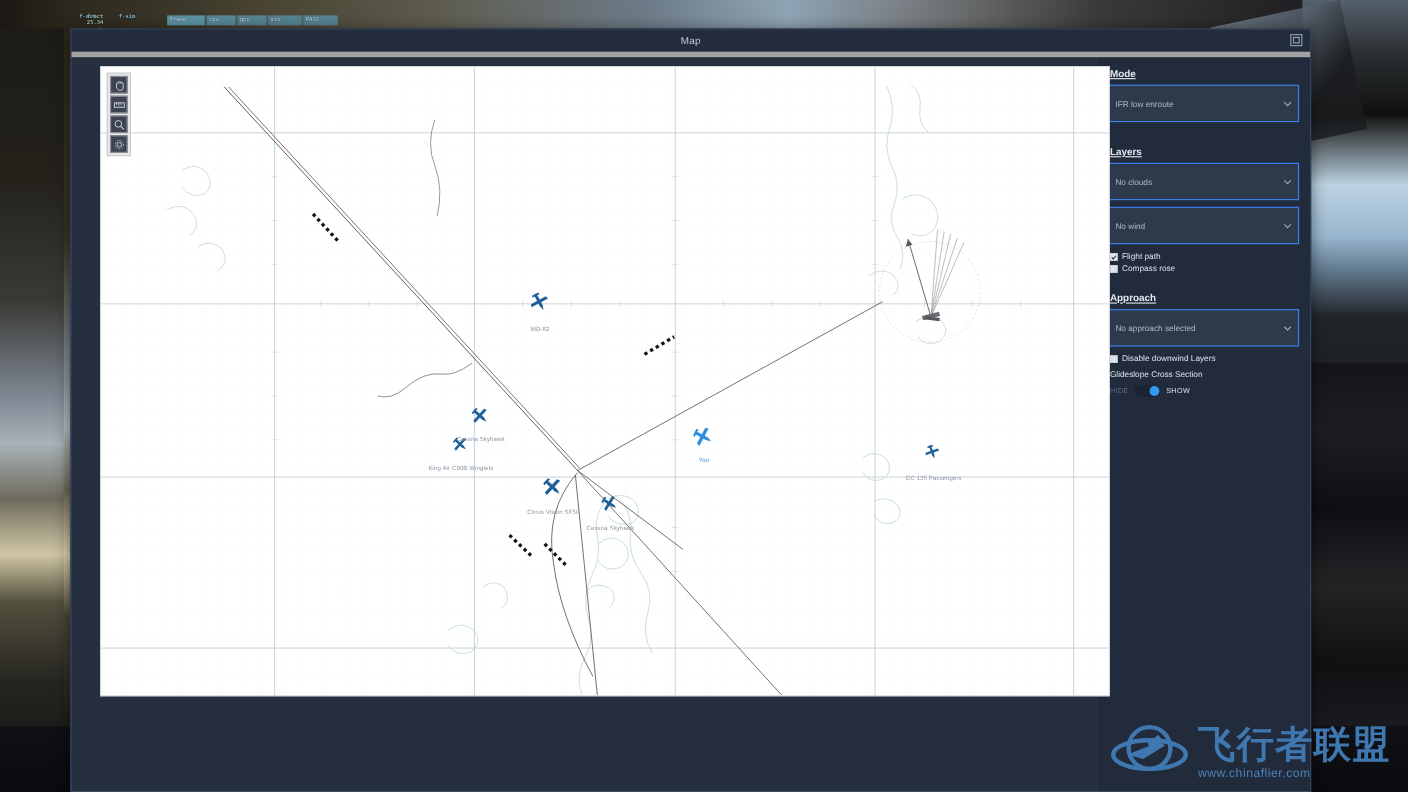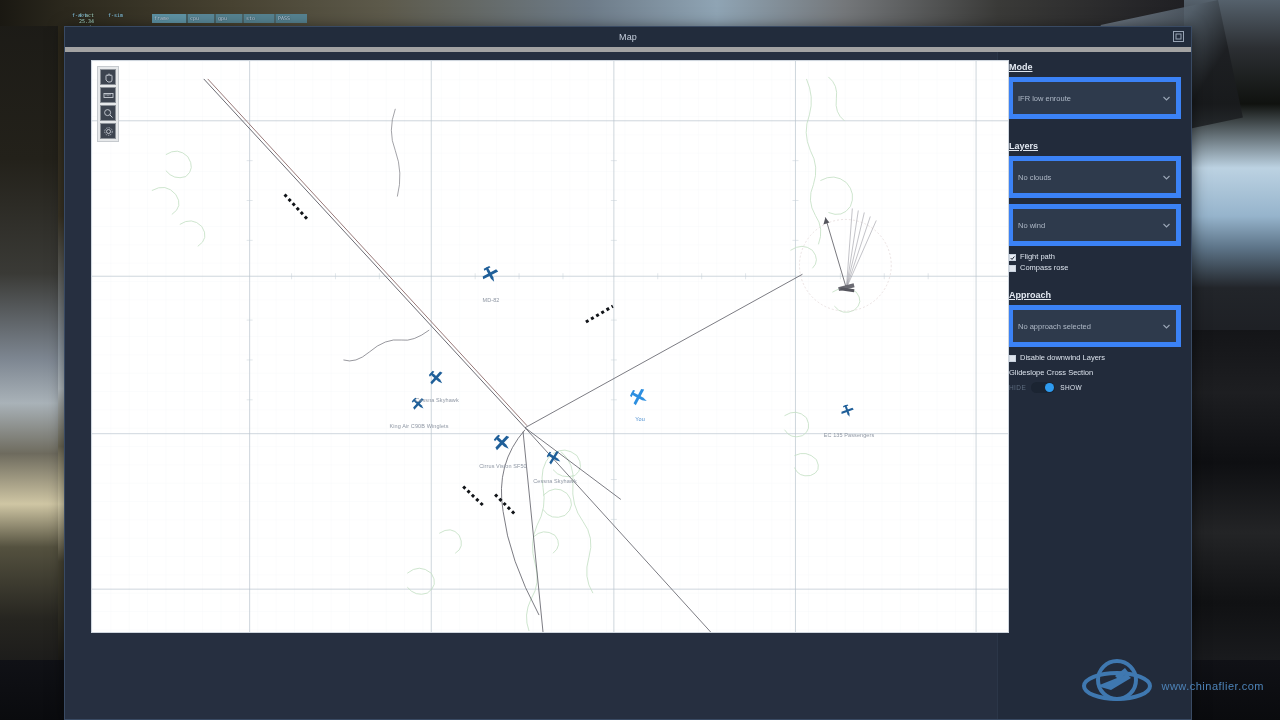--- a/index.html
+++ b/index.html
@@ -82,21 +82,21 @@
   #bottom-status{flex:1;display:flex;flex-direction:column;align-items:center;
     justify-content:center;gap:3px;color:#8d97a7;}
   #status-title{font-size:9px;color:#9aa5b5;}
   #status-sub{font-size:8px;color:#8994a5;}
 
   
   #sidebar{width:194px;flex:0 0 194px;background:#222b3b;padding:10px 10px 0 10px;
     box-sizing:border-box;border-left:1px solid #2b3648;}
   .side-head{font-size:9px;color:#e2e8f1;font-weight:bold;margin:0 0 5px 1px;text-decoration:underline;}
   .side-gap{height:16px;}
-  .dropdown{height:16px;background:#2e3a4c;border:5px solid #3b82f6;box-sizing:border-box;
+  .dropdown{height:16px;background:#2e3a4c;border:1px solid #3b82f6;box-sizing:border-box;
     display:flex;align-items:center;padding:16px 5px;margin-bottom:6px;cursor:pointer;gap:28px;}
   .dropdown .dd-text{flex:1;font-size:7.5px;color:#aeb8c6;}
   .dropdown .dd-caret{width:10px;height:10px;display:flex;align-items:center;justify-content:center;}
   .check-row{display:flex;align-items:flex-end;gap:4px;margin:0 0 2px 1px;cursor:pointer;}
   .cbox{width:7px;height:7px;border:1px solid #c9d2de;background:#dfe5ed;box-sizing:border-box;
     display:flex;align-items:center;justify-content:center;flex:0 0 7px;}
   .cbox.on{background:#e7ecf3;}
   .cbox svg{display:block;}
   .check-label{font-size:7.5px;color:#dbe2ec;}
   .sub-head{font-size:7.5px;color:#dbe2ec;margin:6px 0 5px 1px;}
@@ -436,15 +436,16 @@
 </div>
 
 <div id="watermark">
   <svg id="wm-logo" viewBox="0 0 72 56">
     <ellipse cx="36" cy="30" rx="33" ry="13" fill="none" stroke="#3f78b0" stroke-width="4"></ellipse>
     <circle cx="36" cy="24" r="19" fill="none" stroke="#3f78b0" stroke-width="4"></circle>
     <path d="M16 30 L46 18 L50 22 L30 34 Z" fill="#3f78b0"></path>
     <path d="M34 20 L44 12 L47 16 L38 24 Z" fill="#3f78b0"></path>
   </svg>
   <div id="wm-right">
+    <div id="wm-cn">飞行者联盟</div>
     <div id="wm-url">www.chinaflier.com</div>
   </div>
 </div>
 
 </body></html>

